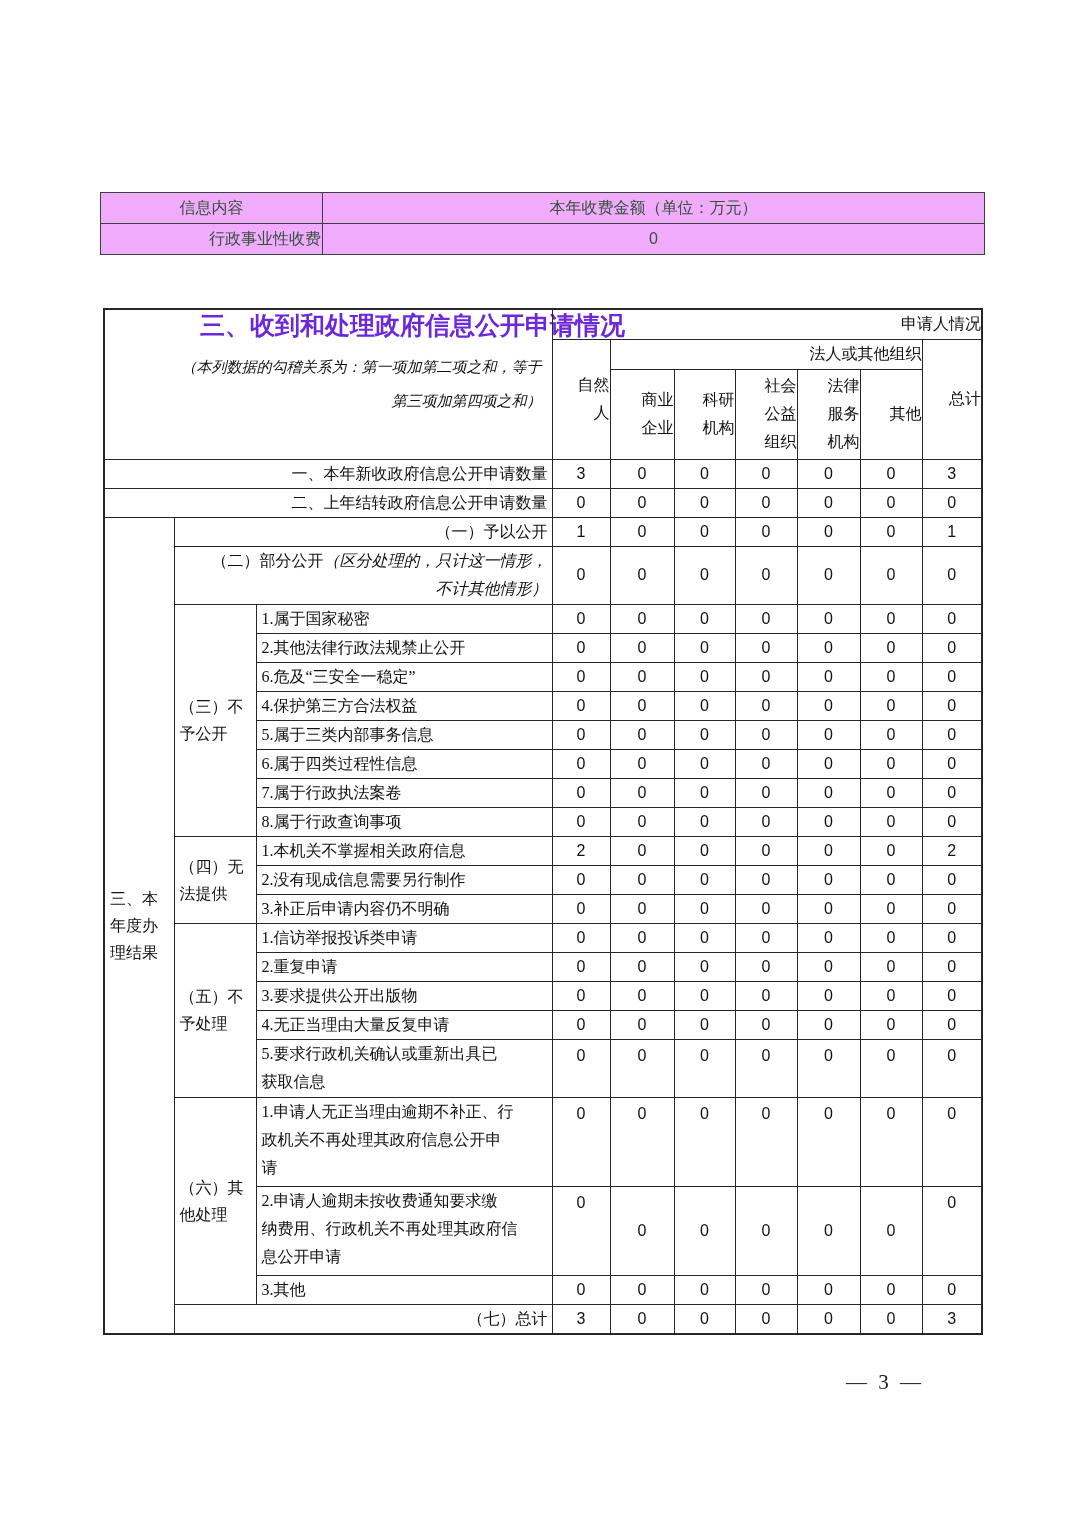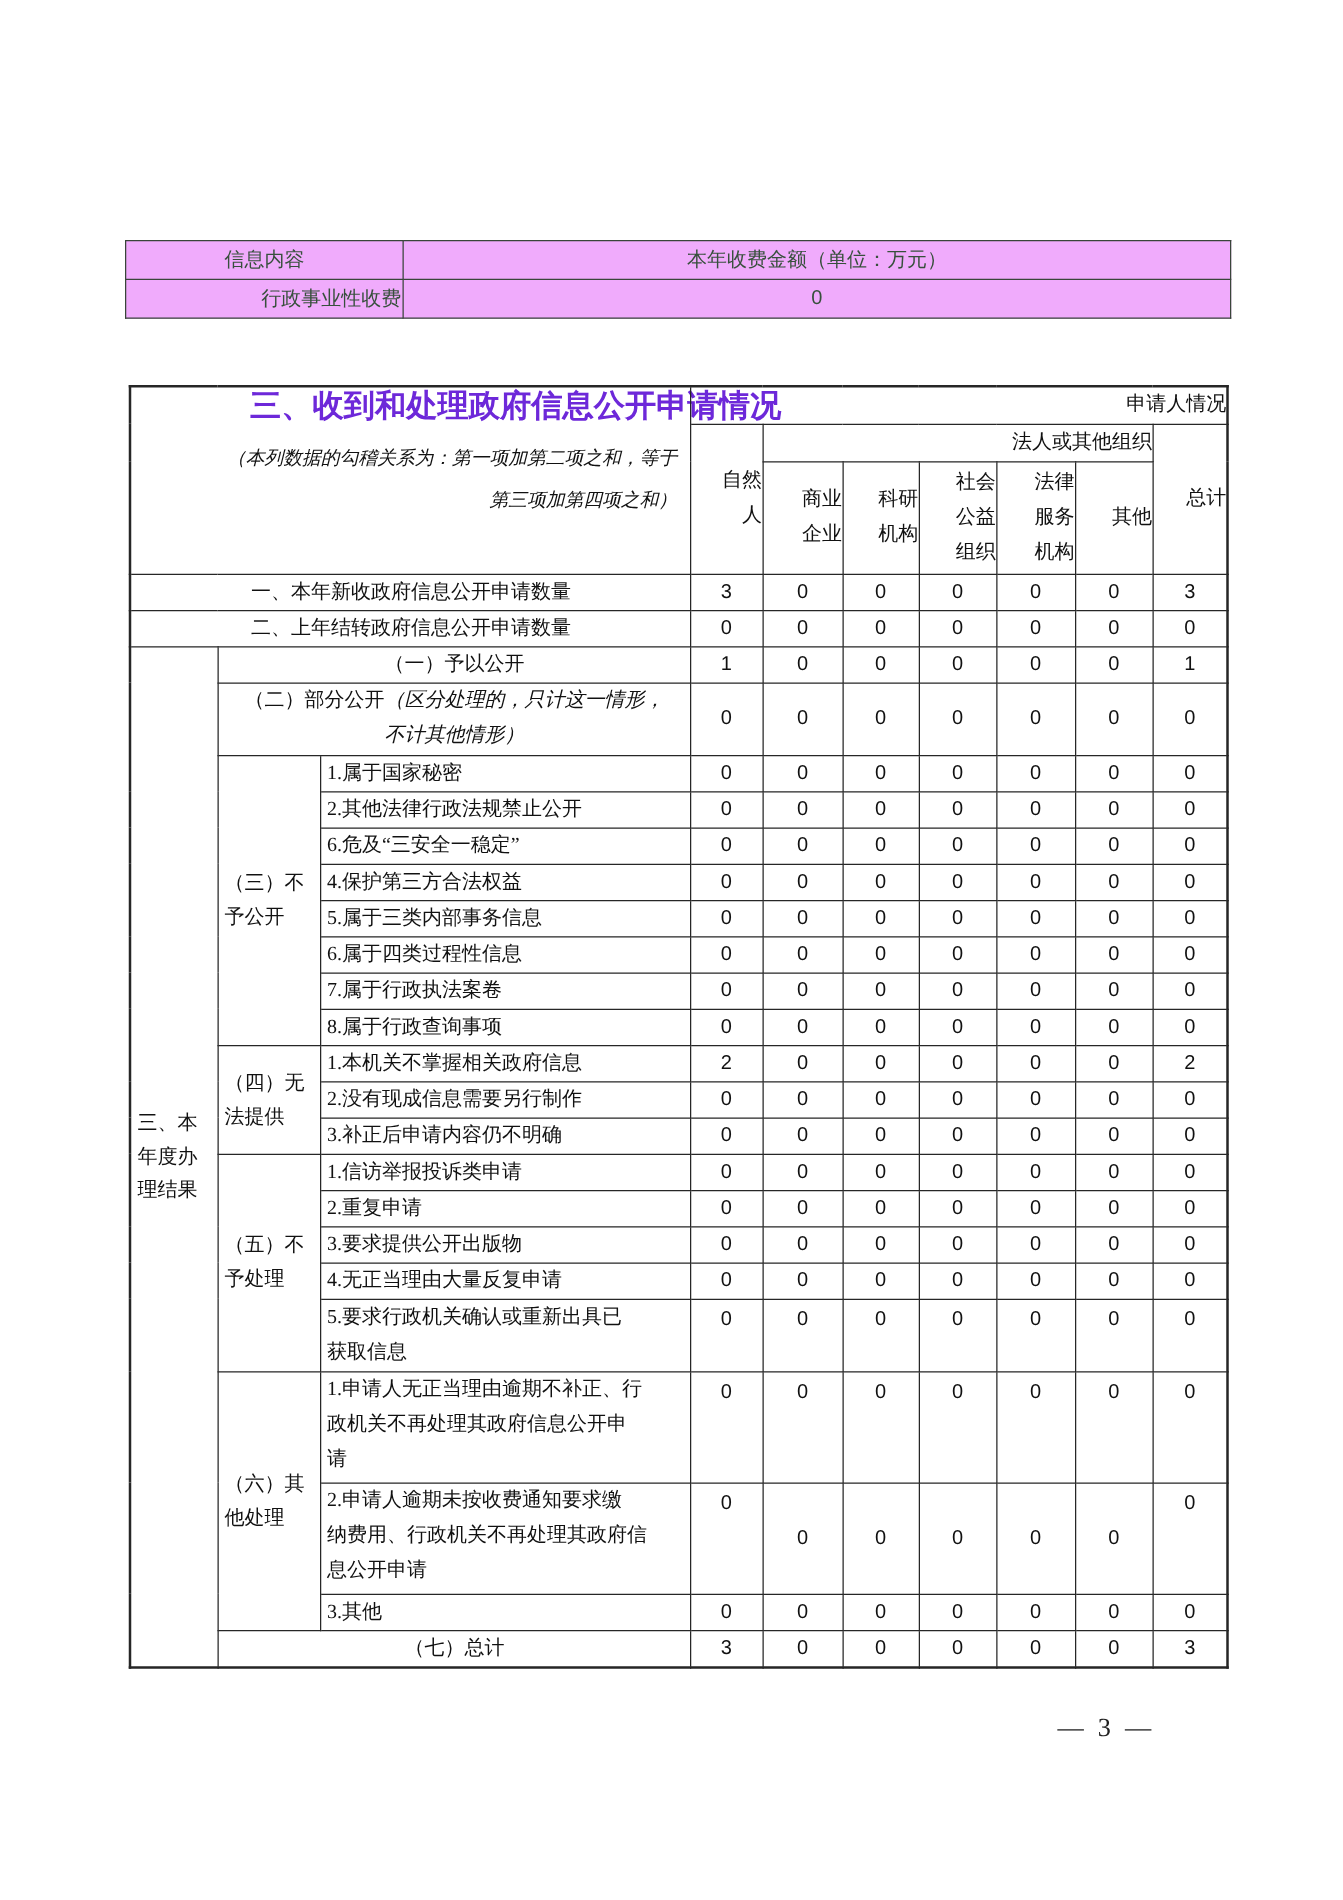--- a/index.html
+++ b/index.html
@@ -47,21 +47,21 @@
   .main tr.h29 { height:29px; }
   .main tr.h58 { height:58px; }
   .main tr.h89 { height:89px; }
 
   .main .hd { text-align:right; }
   .main .num {
     text-align:center;
     font-family:"Liberation Sans","DejaVu Sans",sans-serif;
     font-size:16px;
   }
-  .main .lbl { text-align:center; padding-left:5px; padding-right:4px; }
+  .main .lbl { text-align:right; padding-left:5px; padding-right:4px; }
   .main .item { text-align:left; padding-left:5px; padding-right:3px; }
   .main .grp { text-align:left; padding-left:5px; padding-right:2px; line-height:27px; }
   .main .stub-note {
     text-align:right; padding:0 10px;
     font-style:italic; font-size:15px; line-height:34px;
   }
   .kai { font-style:italic; }
 
   
   .main tr.vtop td.num, .main tr.vtop td.item, .main tr.vtop td.lbl { vertical-align:top; }

